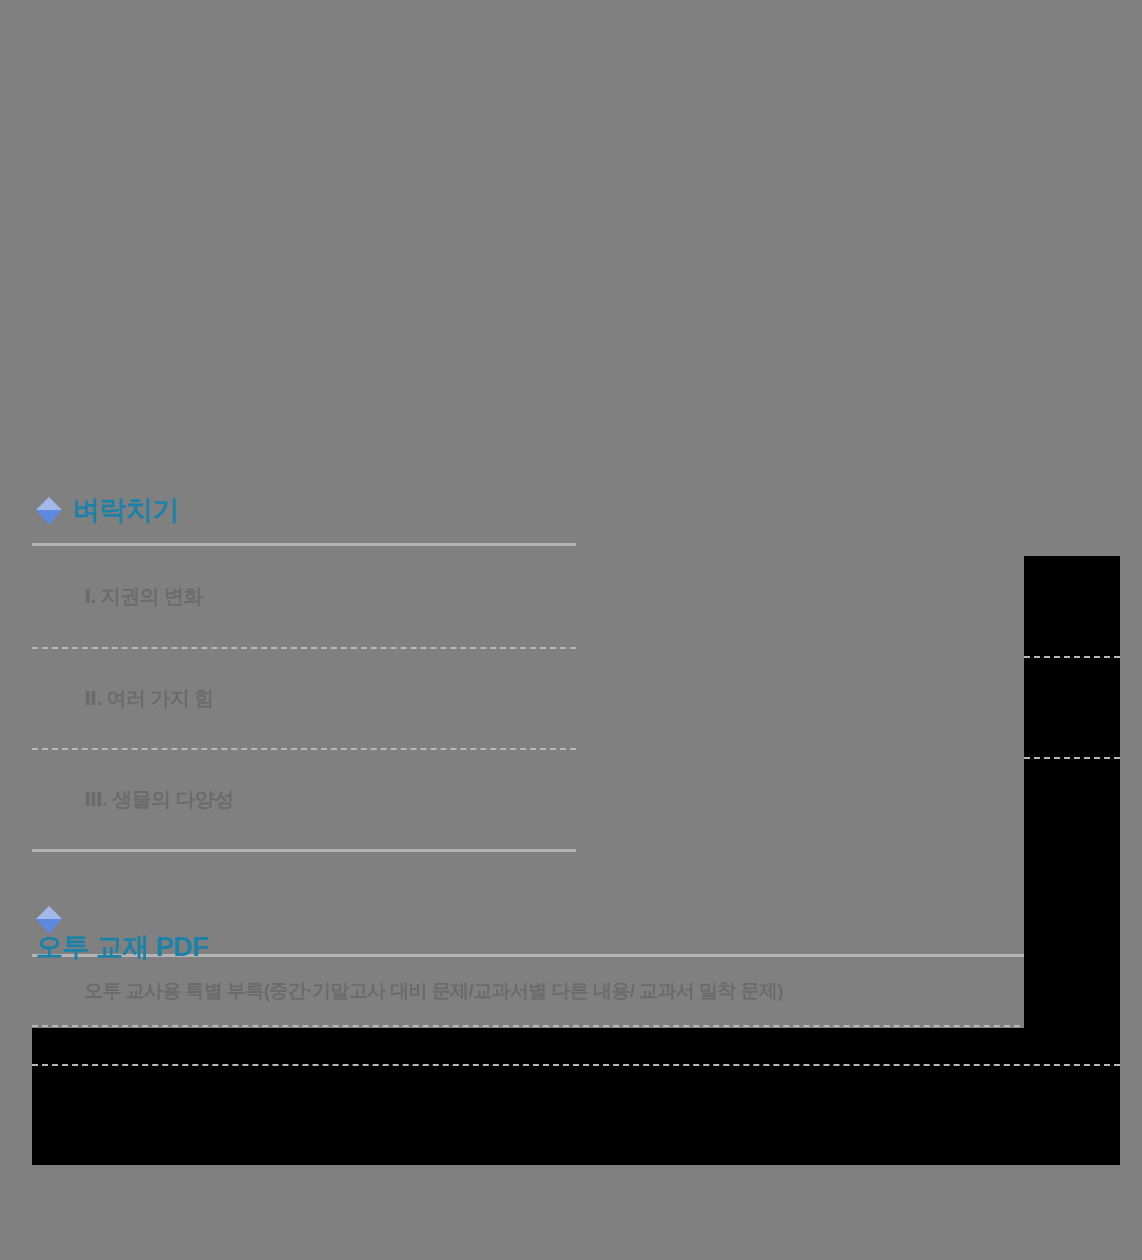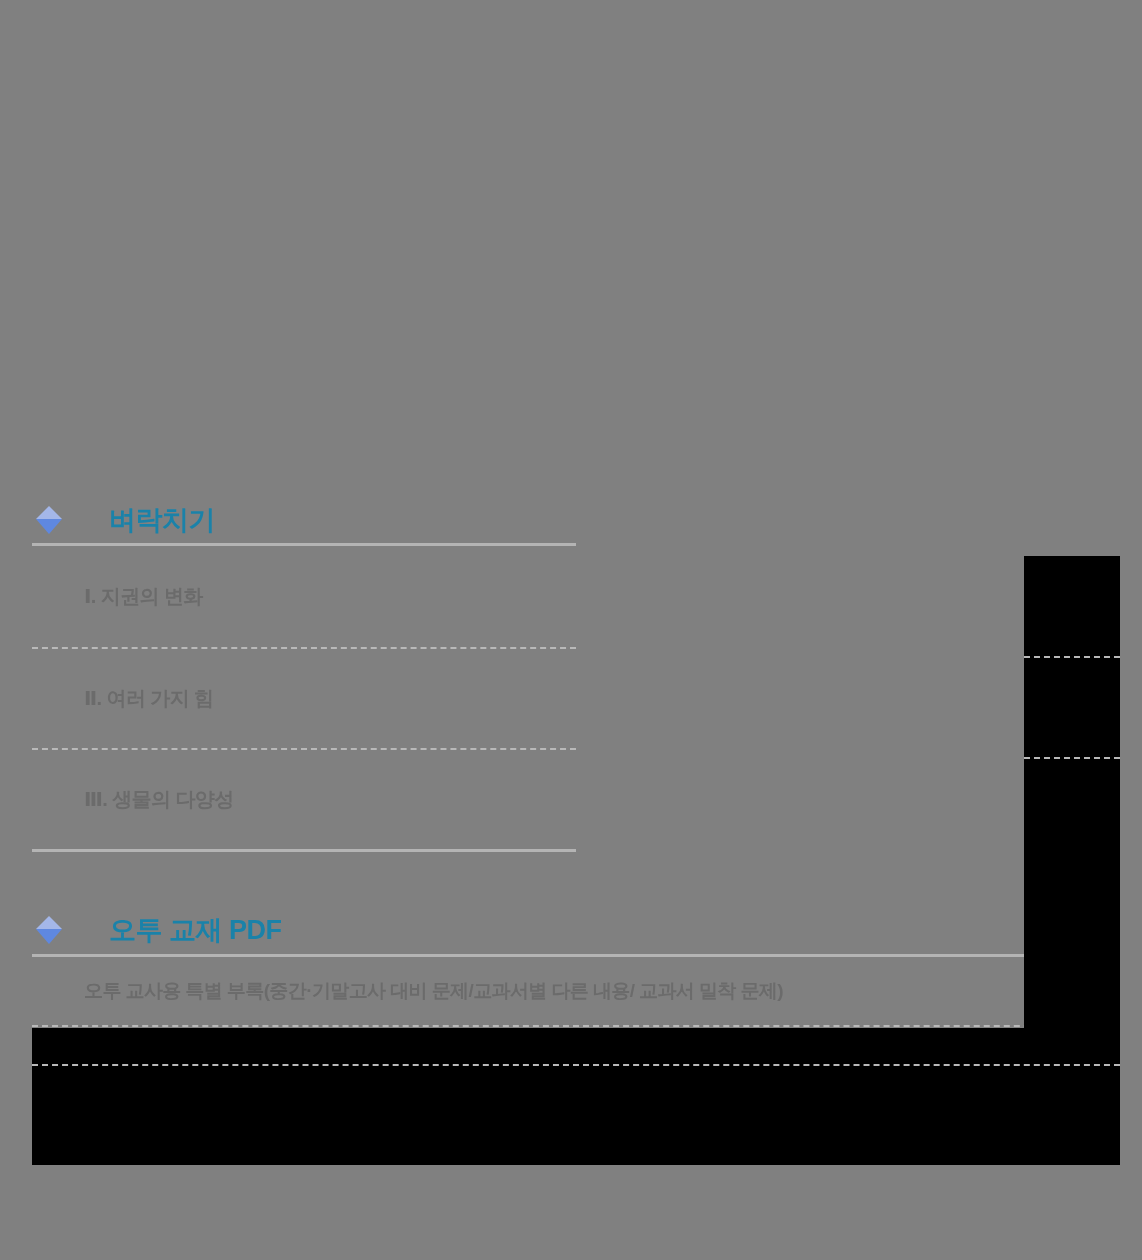--- a/index.html
+++ b/index.html
@@ -20,25 +20,24 @@
   #mask-bottom{left:32px;top:1028px;width:1088px;height:137px;}
 
   
   .mask-dash{position:absolute;left:0;right:0;height:0;border-top:2px dashed #b9b9b9;z-index:6;}
 
   
   .section{position:absolute;left:32px;width:1088px;}
 
   
   .sec-head{
-    display:flex;align-items:center;
+    display:flex;
     height:46px;
     padding-left:4px;
     box-sizing:border-box;
-    gap:36px;
   }
   .sec-title{
     color:#1a82a9;
     font-size:27px;
     font-weight:bold;
     letter-spacing:-0.5px;
     line-height:1;
     white-space:nowrap;
   }
 
@@ -86,21 +85,21 @@
   }
 
   
   #block-top{top:497px;}
   .cols{display:flex;}
   .col{width:50%;}
   .col .sec-body .row{height:101px;}
 
   
   #block-pdf{top:906px;}
-  #block-pdf .sec-head{height:48px;}
+  #block-pdf .sec-head{height:48px;flex-direction:column;}
   #block-pdf .row{height:69px;}
   #block-pdf .row:first-child{height:68px;}
   #block-pdf .row-label{font-size:19px;}
 </style>
 </head>
 <body>
 
 <div id="page">
 
   <div class="section" id="block-top">

